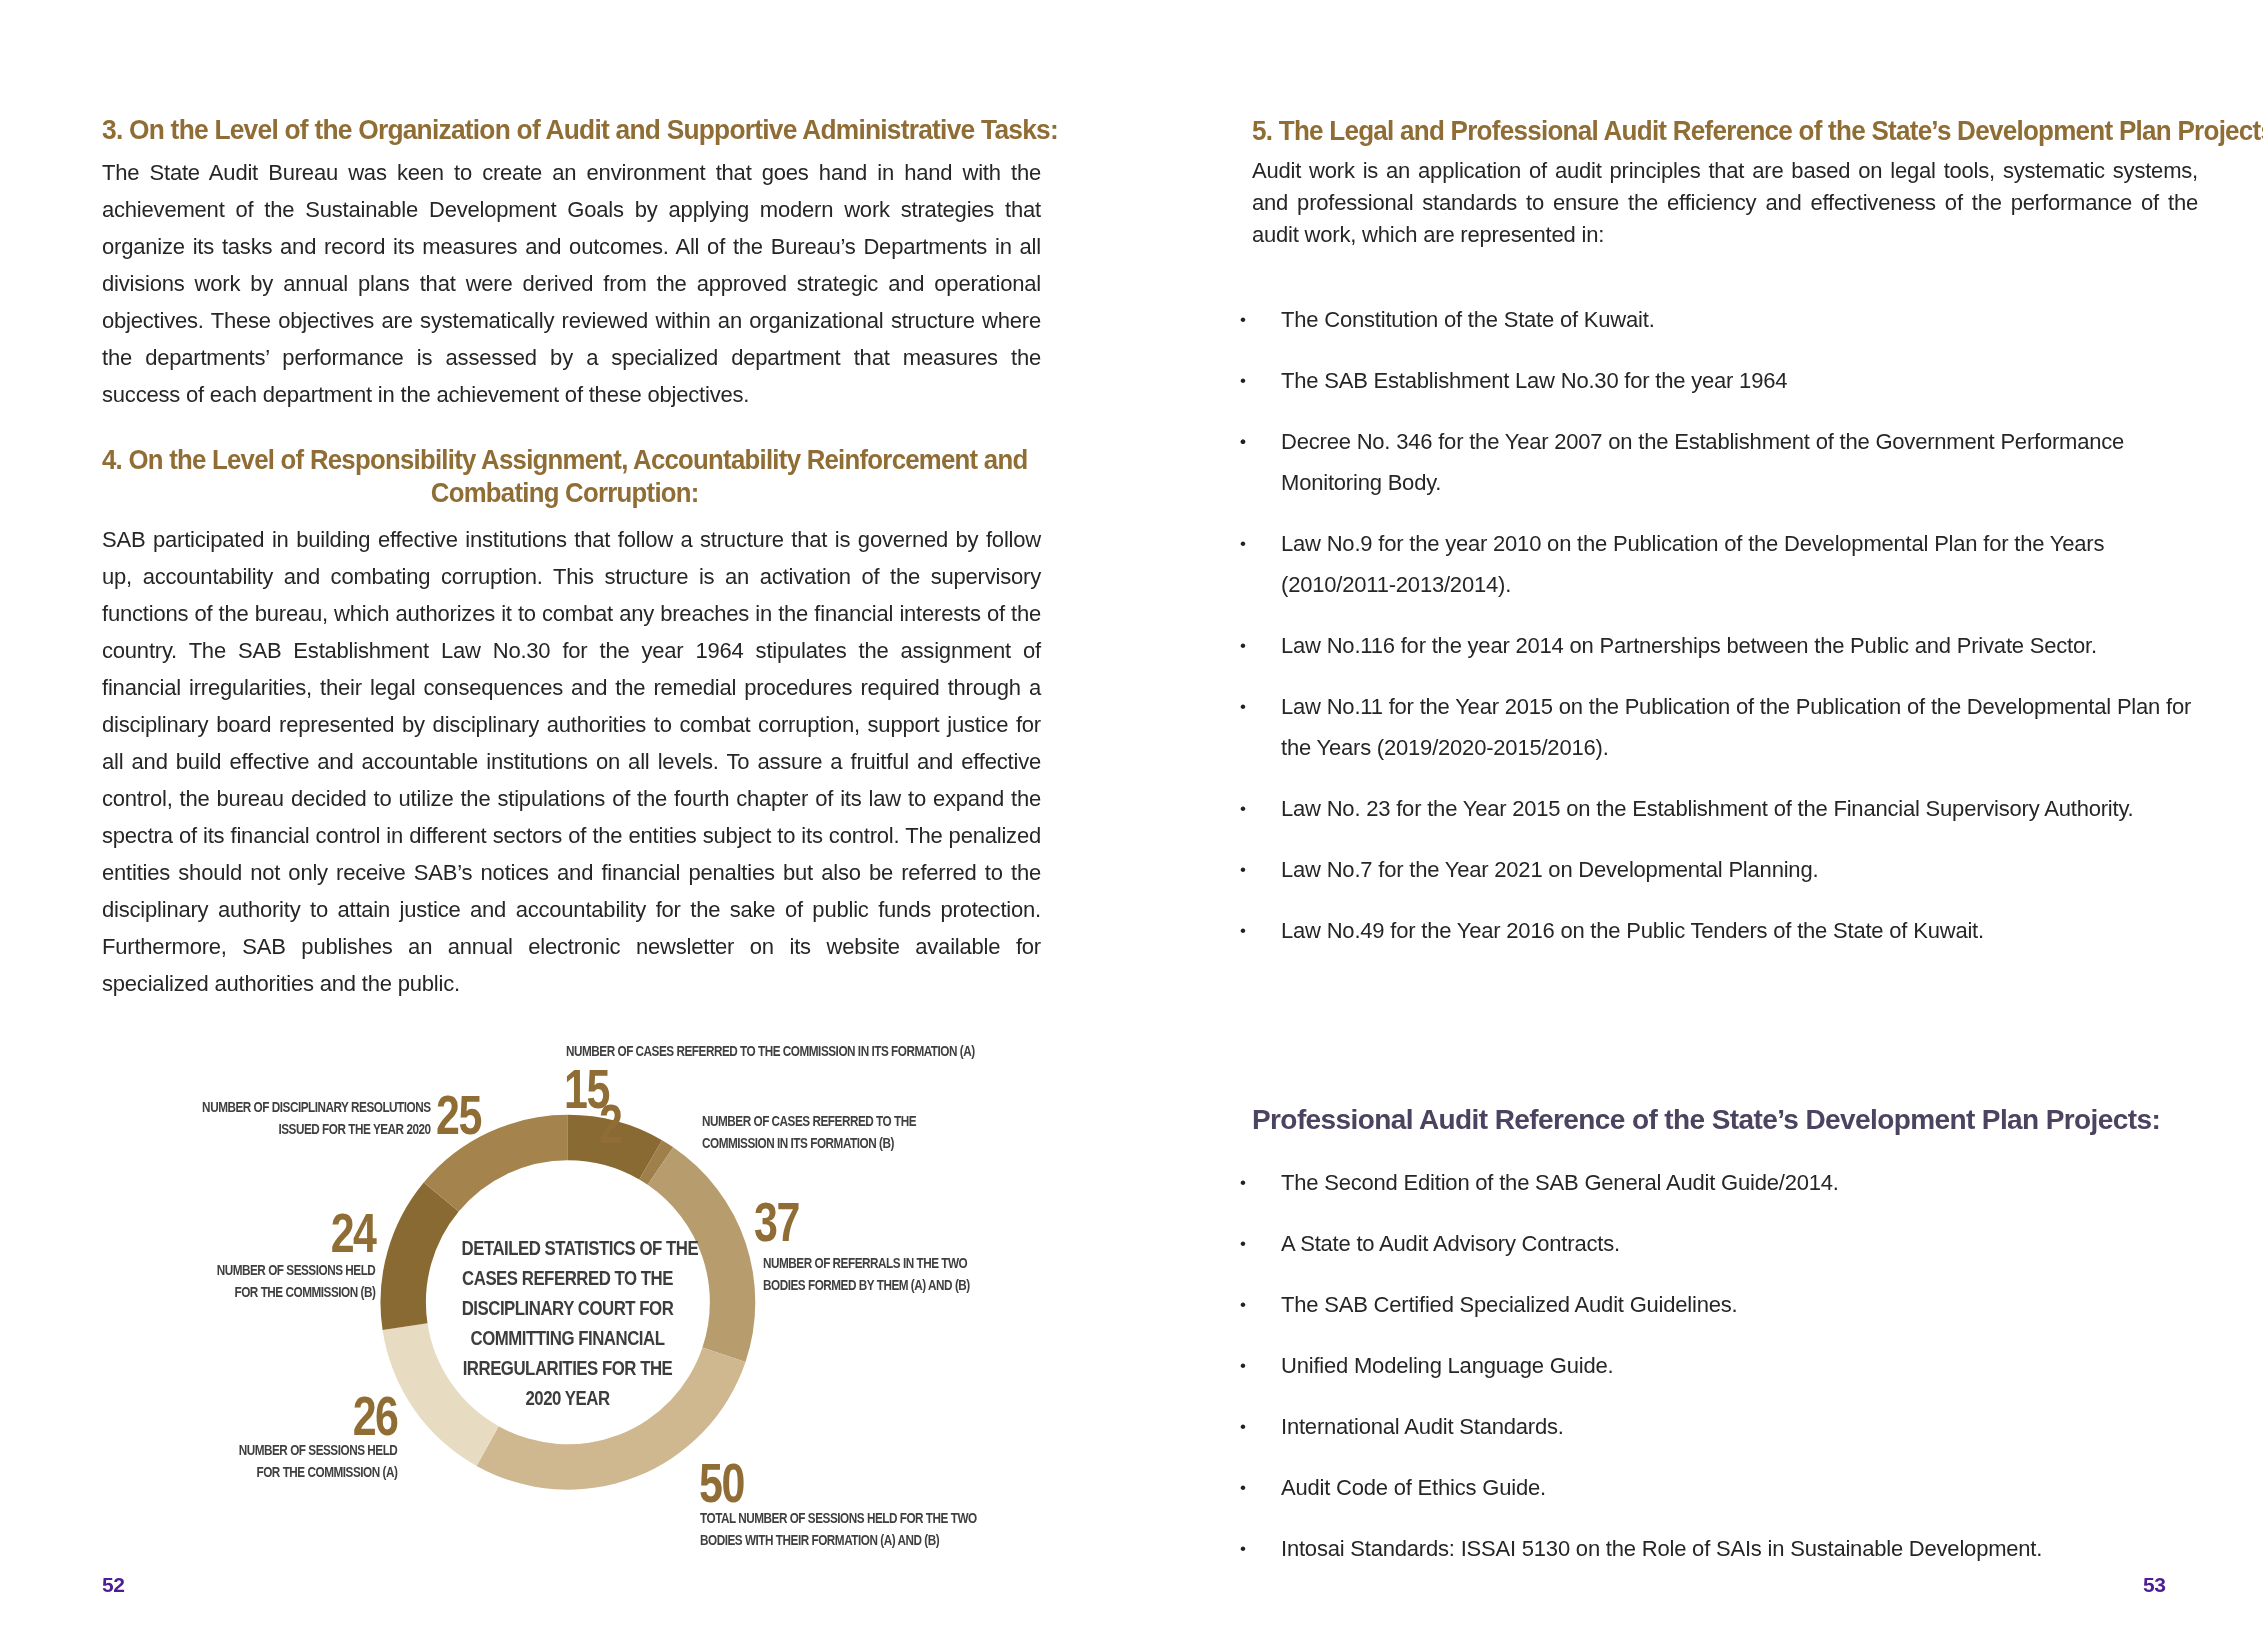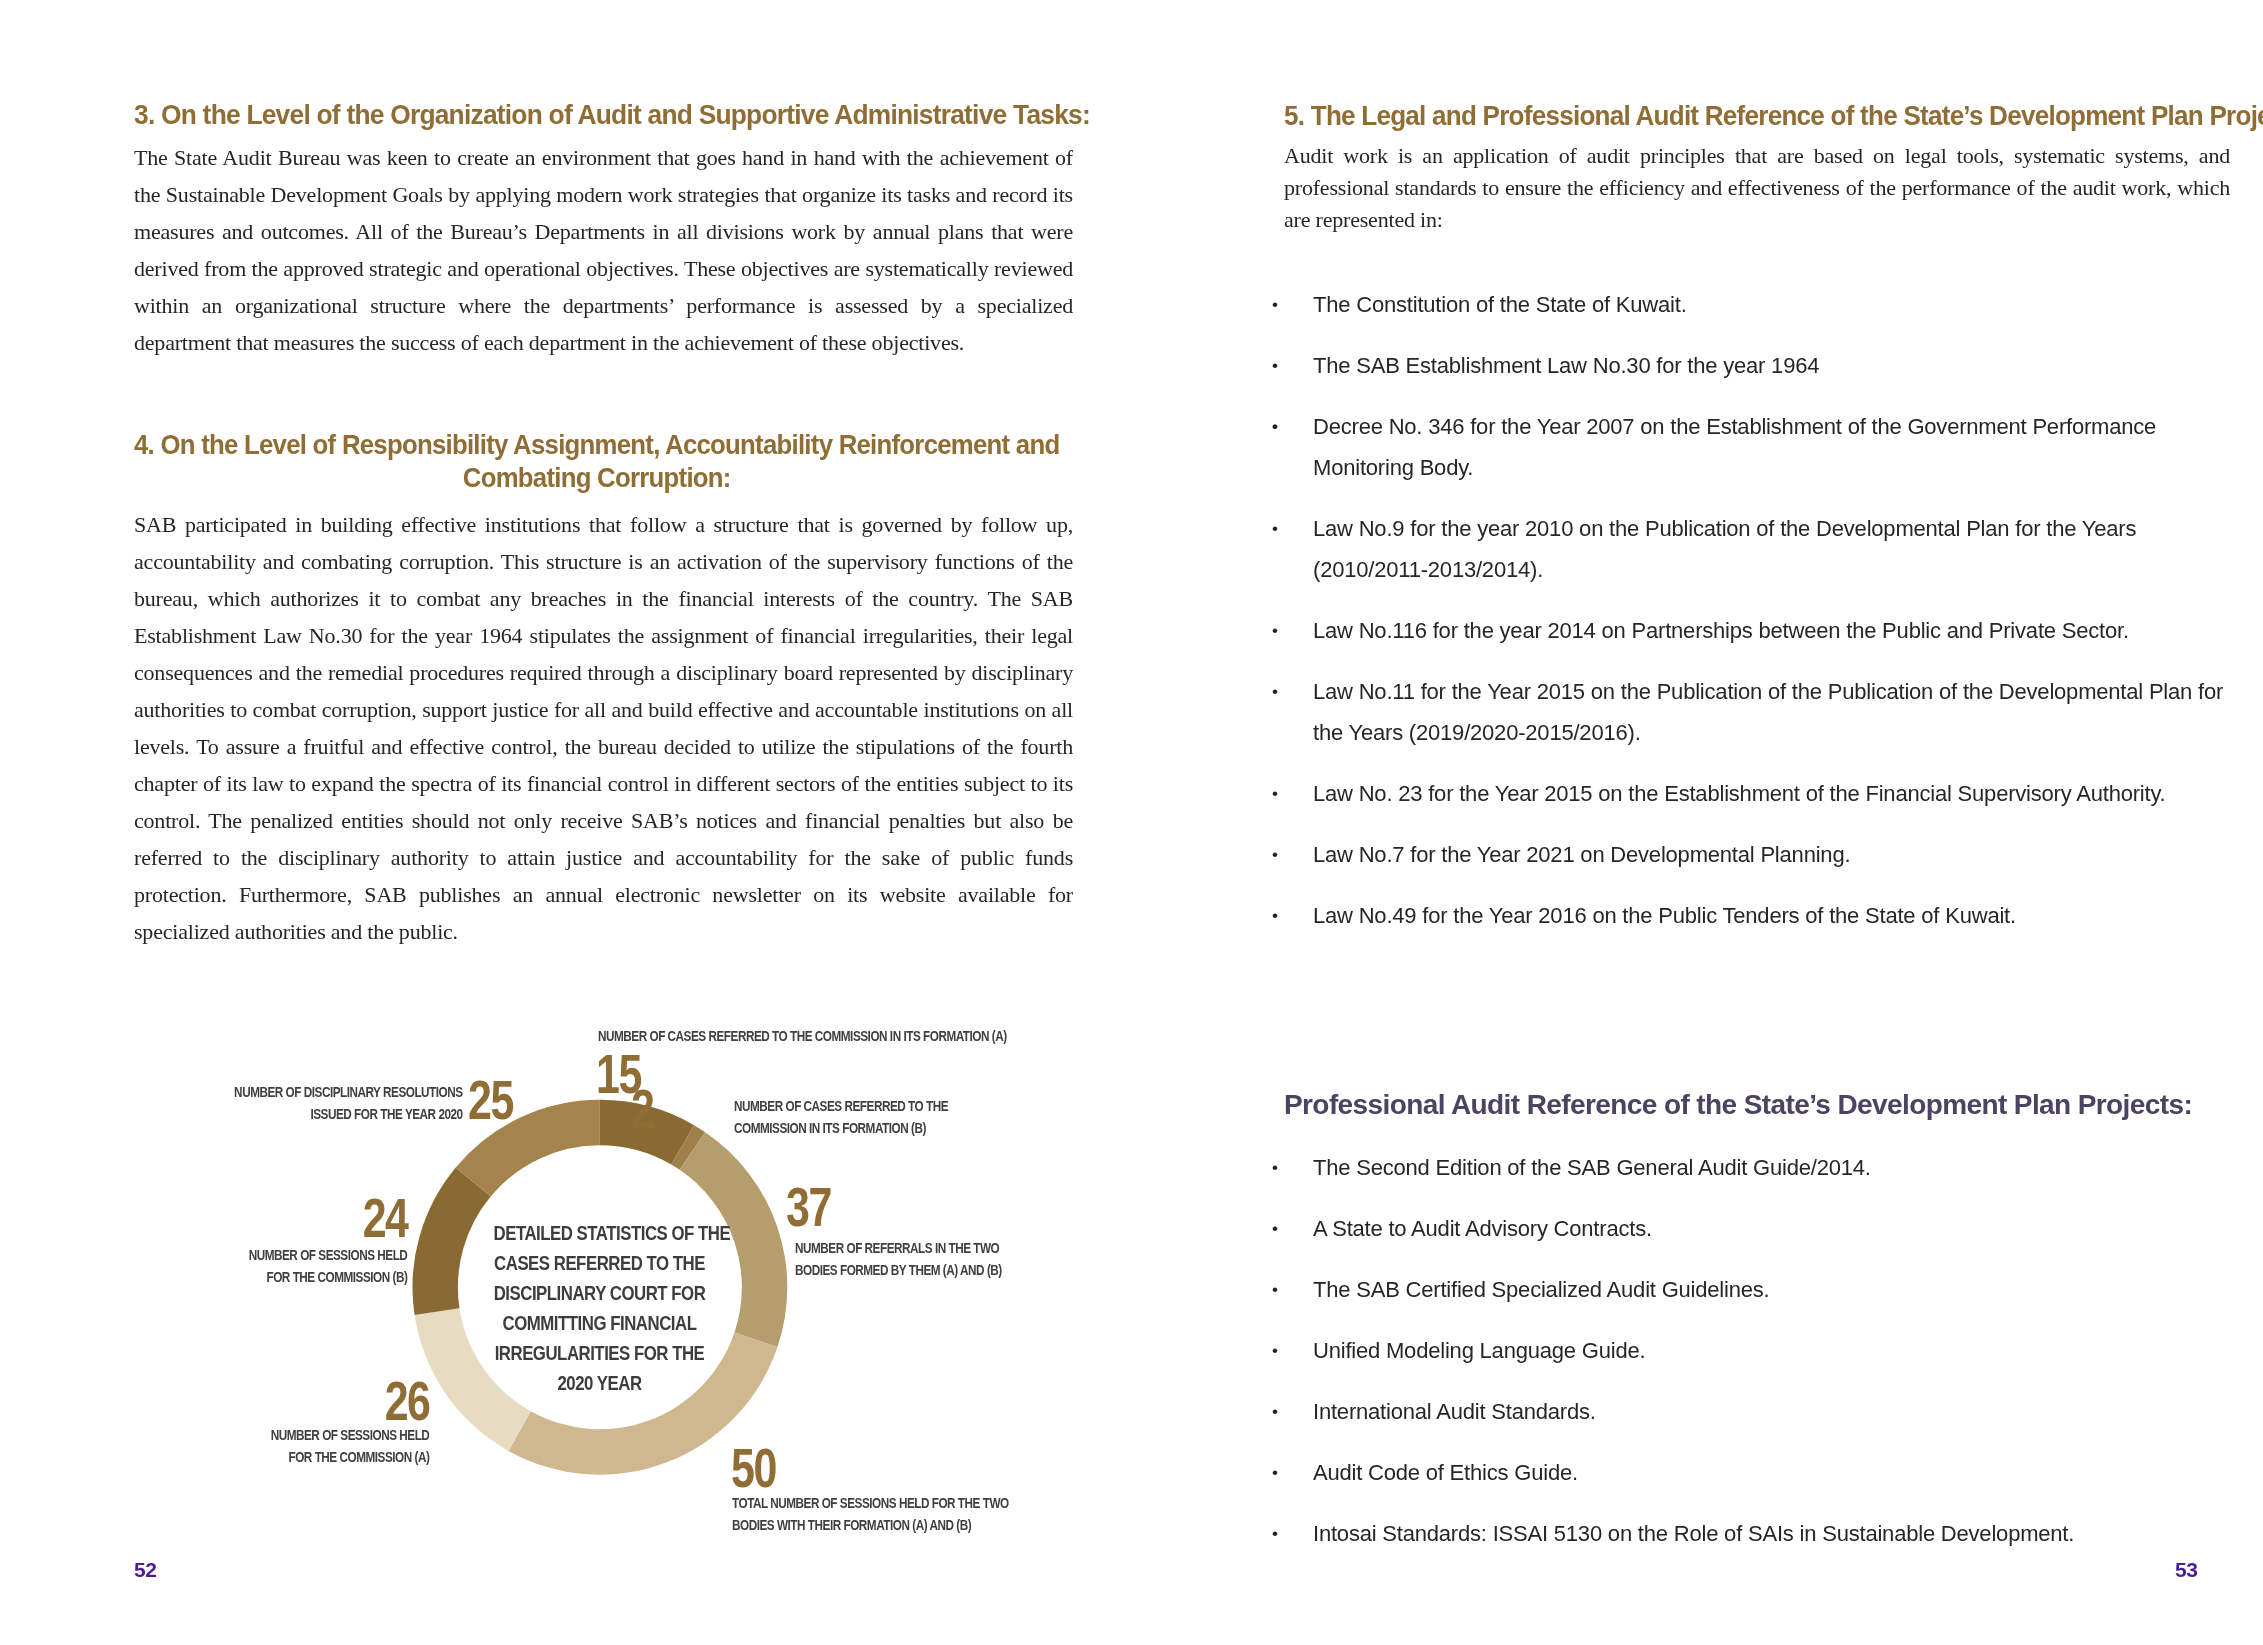--- a/index.html
+++ b/index.html
@@ -1,35 +1,35 @@
 <!DOCTYPE html>
 <html style="font-size:15px"><head>
   <meta charset="utf-8">
   <style>
     html, body { margin: 0; padding: 0; background: #ffffff; }
     body { width: 2264px; height: 1646px; position: relative; overflow: hidden; font-family: "Liberation Sans", sans-serif; color: #2b2b2b; }
-    .page { position: absolute; top: 0; height: 1465px; margin-left: 32px; }
+    .page { position: absolute; top: 15px; height: 1465px; }
     #page-left { left: 0; width: 1132px; }
     #page-right { left: 1132px; width: 1132px; }
 
     .h-gold {
       position: absolute;
       font-family: "Liberation Sans", sans-serif;
       font-weight: bold;
       color: #8f6d34;
       font-size: 28px;
       line-height: 33px;
       letter-spacing: -0.8px;
       transform-origin: left top;
       white-space: nowrap;
     }
     .h-gold span { display: block; }
     .para {
       position: absolute;
-      font-family: Liberation Serif, serif;
+      font-family: Liberation Sans, sans-serif;
       font-size: 22px;
       color: #262626;
       text-align: justify;
       text-align-last: left;
       letter-spacing: -0.2px;
     }
     #para-3 { left: 102px; top: 139px; width: 939px; line-height: 37px; }
     #para-4 { left: 102px; top: 506px; width: 939px; line-height: 37px; }
     #heading-3 { left: 102px; top: 98px; transform: scaleX(0.94); }
     #heading-4 { left: 102px; top: 428px; text-align: center; }

